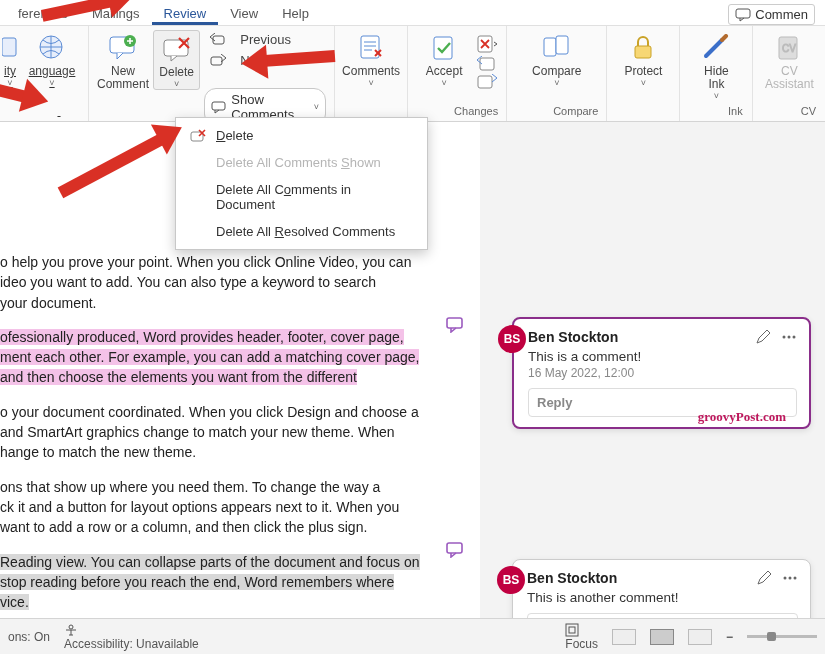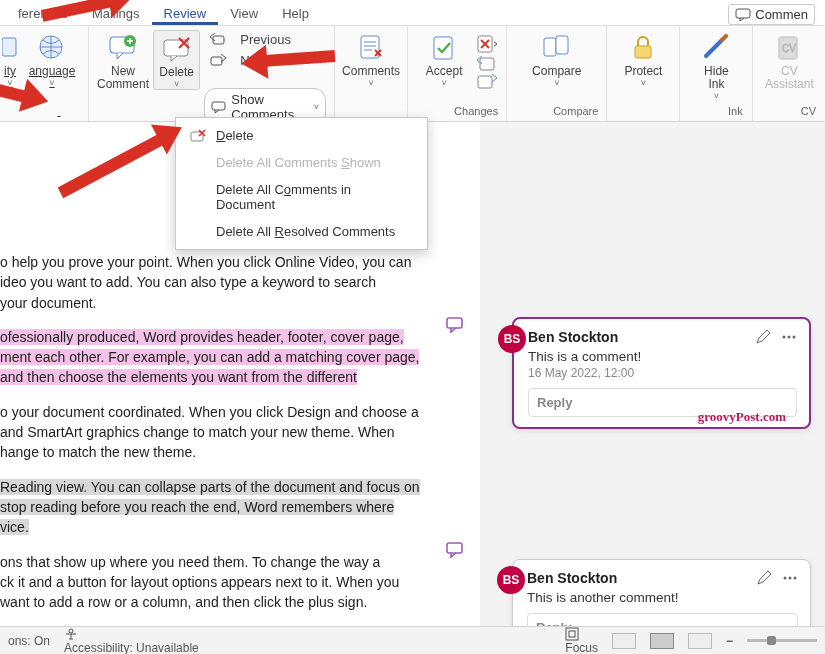--- a/index.html
+++ b/index.html
@@ -50,21 +50,21 @@
   .card .avatar { position: absolute; left: -16px; top: 6px; width: 28px; height: 28px; border-radius: 50%; background: #c00040; color: #ffffff; font-size: 12px; font-weight: 600; display:flex; align-items:center; justify-content:center; }
   .card .hdr { display:flex; align-items:center; }
   .card .author { font-weight: 700; font-size: 14px; color: #222; }
   .card .tools { margin-left:auto; display:flex; gap:10px; color:#666; }
   .card .body { font-size: 13.5px; margin-top: 4px; color:#333; }
   .card .ts { font-size: 12px; color: #888; margin-top: 2px; }
   .card .reply { margin-top: 8px; border: 1px solid #ddd; border-radius: 4px; padding: 6px 8px; font-size: 13px; color: #888; position: relative; font-weight: bold; }
   .card .wm { position:absolute; right:10px; top:20px; color:#be185d; font-size:13px; font-family: Georgia, serif; }
 
   
-  .status { position: absolute; bottom: 0; left: 0; right: 0; height: 28px; background: #f3f3f3; border-top: 1px solid #d4d4d4; display:flex; align-items:center; font-size:12px; color:#555; padding: 0 8px; gap:14px; }
+  .status { position: absolute; bottom: 0; left: 0; right: 0; height: 36px; background: #f3f3f3; border-top: 1px solid #d4d4d4; display:flex; align-items:center; font-size:12px; color:#555; padding: 0 8px; gap:14px; }
   .status .sp { flex:1; }
   .status .viewbtn { width:24px; height:16px; border:1px solid #bbb; background:#eee; }
   .status .viewbtn.active { background:#ccc; border-color:#888; }
   .status .slider { width:70px; height:3px; background:#bbb; position:relative; }
   .status .slider::after { content:""; position:absolute; left:20px; top:-3px; width:9px; height:9px; background:#888; border-radius:2px; }
 
   
   .arrow { position:absolute; z-index:100; transform-origin: left center; height: 34px; }
   .arrow .shaft { position:absolute; left:0; top:12px; height:12px; background:#d93025; }
   .arrow .head  { position:absolute; top:0; width:0; height:0; border-top:17px solid transparent; border-bottom:17px solid transparent; border-left:26px solid #d93025; }
@@ -336,22 +336,22 @@
     <span class="mic"></span>
       <span>Delete All <u>R</u>esolved Comments</span>
   </div>
 </div>
 
 <div class="workspace">
   <div class="doc">
     <p><span>o help you prove your point. When you click Online Video, you can</span><br><span>ideo you want to add. You can also type a keyword to search</span><br><span> your document.</span></p>
     <p><span class="hl-pink">ofessionally produced, Word provides header, footer, cover page,</span><br><span class="hl-pink">ment each other. For example, you can add a matching cover page,</span><br><span class="hl-pink">and then choose the elements you want from the different</span></p>
     <p><span>o your document coordinated. When you click Design and choose a</span><br><span> and SmartArt graphics change to match your new theme. When</span><br><span>hange to match the new theme.</span></p>
+    <p><span>ons that show up where you need them. To change the way a</span><br><span>ck it and a button for layout options appears next to it. When you</span><br><span>want to add a row or a column, and then click the plus sign.</span></p>
     <p><span class="hl-grey"> Reading view. You can collapse parts of the document and focus on</span><br><span class="hl-grey"> stop reading before you reach the end, Word remembers where</span><br><span class="hl-grey">vice.</span></p>
-    <p><span>ons that show up where you need them. To change the way a</span><br><span>ck it and a button for layout options appears next to it. When you</span><br><span>want to add a row or a column, and then click the plus sign.</span></p>
     <p><span>o help you prove your point. When you click Online Video, you can</span></p>
   </div>
 
   <div class="gutter">
     <span class="bubble" style="top:195px">
         <svg width="18" height="16">
           <rect x="1" y="1" width="15" height="10" rx="2" fill="none" stroke="#9b5bbf" stroke-width="1.6"></rect>
           <path d="M5 11 L5 15 L10 11" fill="none" stroke="#9b5bbf" stroke-width="1.6"></path>
         </svg>
       </span>

